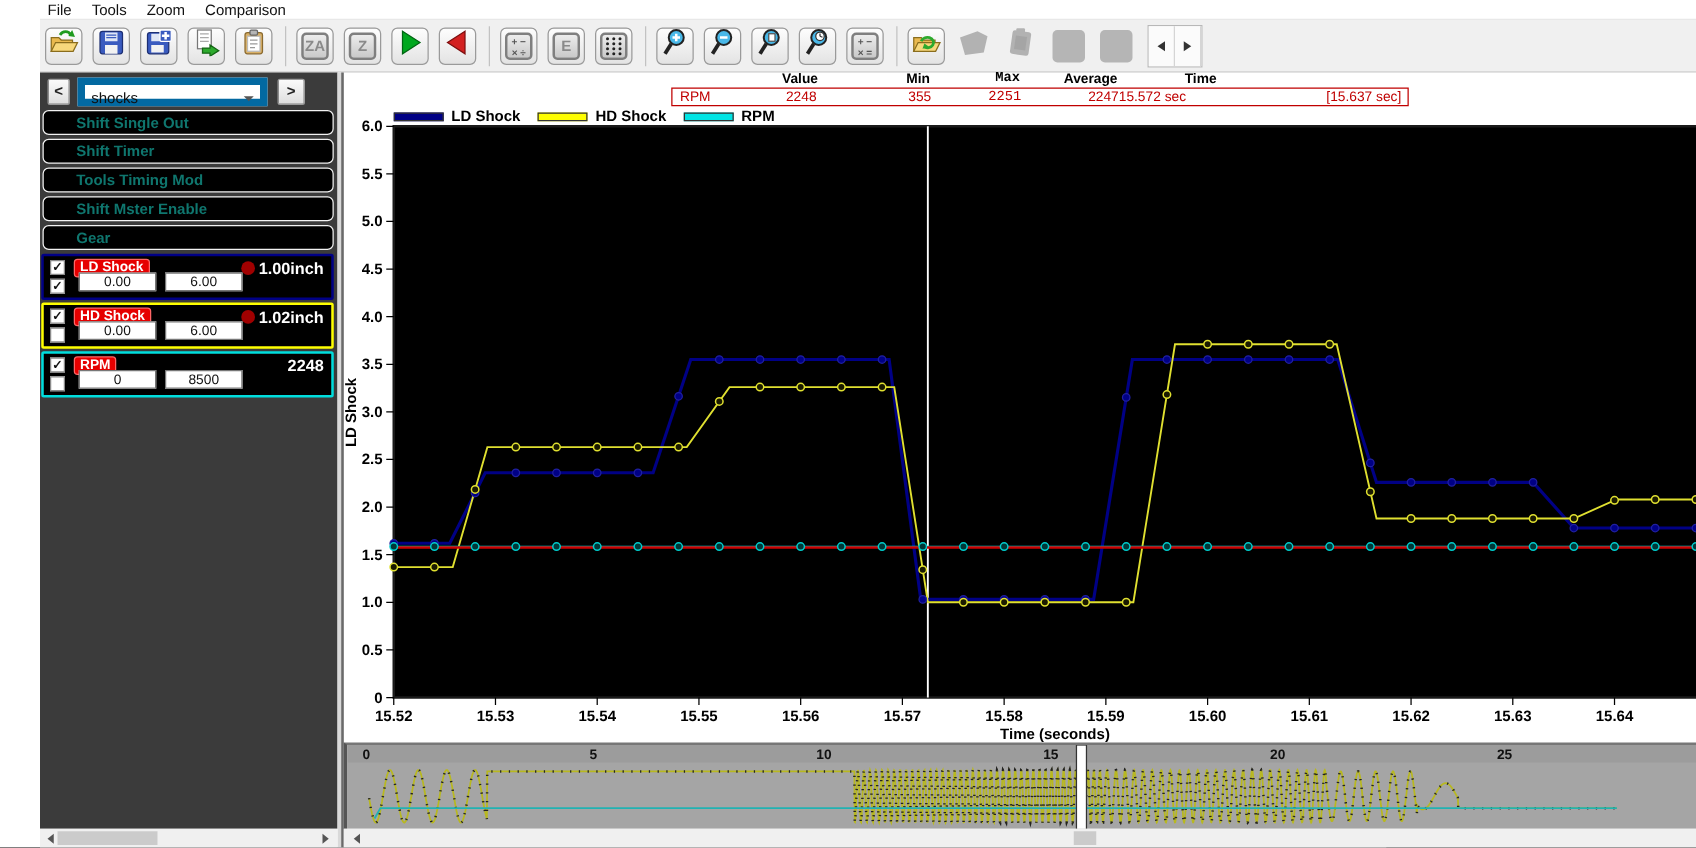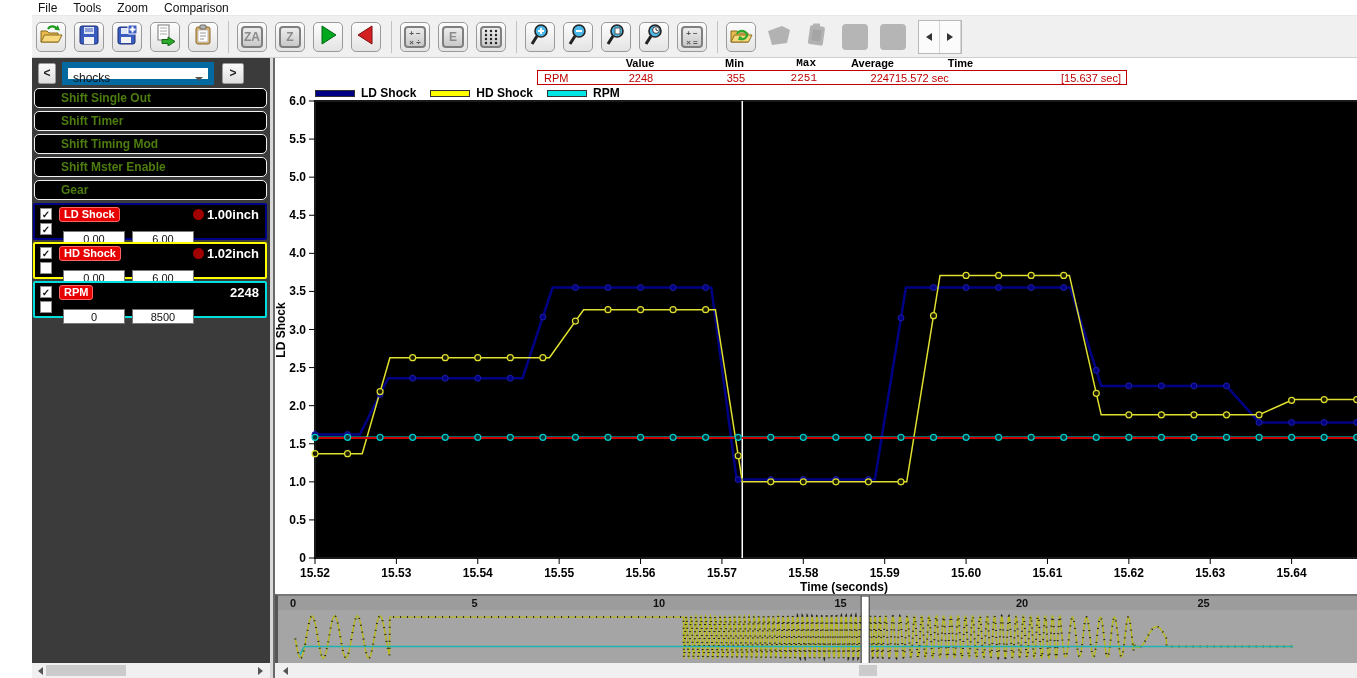--- a/index.html
+++ b/index.html
@@ -24,28 +24,28 @@
   .tri-l { width:0; height:0; border-style:solid; border-width:4px 6px 4px 0; border-color:transparent #333 transparent transparent; }
   .tri-r { width:0; height:0; border-style:solid; border-width:4px 0 4px 6px; border-color:transparent transparent transparent #333; }
 
   
   #sidebar { position:absolute; left:0; top:58px; width:238px; height:605px; background:#3b3b3b; }
   #sidebar-divider { position:absolute; left:238px; top:58px; width:5px; height:620px; background:#d9d9d9; border-right:2px solid #6a6a6a; }
   #chan-nav { position:absolute; left:0; top:4px; width:238px; height:24px; }
   .chan-nav-btn { position:absolute; top:1px; width:18px; height:21px; background:linear-gradient(#fafafa,#dedede); border:1px solid #9a9a9a; color:#222; font-weight:bold; font-size:12px; text-align:center; line-height:19px; border-radius:2px; }
   #chan-select { position:absolute; left:30px; top:0; width:152px; height:23px; background:#fff; border:6px solid #0369a1; font-size:12px; color:#111; line-height:21px; padding-left:5px; }
   #chan-select .sel-arrow { position:absolute; right:5px; top:9px; width:0; height:0; border:4px solid transparent; border-top-color:#555; }
-  .side-btn { position:absolute; left:2px; width:233px; height:20px; background:#000; border:1px solid #f2f2f2; border-radius:5px; color:#4d7c0f; font-weight:bold; font-size:12px; line-height:18px; padding-left:26px; }
+  .side-btn { position:absolute; left:2px; width:233px; height:20px; background:#000; border:1px solid #f2f2f2; border-radius:5px; color:#0f766e; font-weight:bold; font-size:12px; line-height:18px; padding-left:26px; }
   .chan-panel { position:absolute; left:1px; width:234px; height:37px; background:#000; border:2px solid #888; border-radius:2px; }
   .cb { position:absolute; left:5px; width:12px; height:12px; background:#fff; border:1px solid #8a8a8a; font-size:10px; line-height:11px; text-align:center; color:#111; font-weight:bold; }
   .cb.top { top:3px; } .cb.bottom { top:18px; }
   .chan-badge { position:absolute; left:24px; top:2px; background:#e60000; border:1px solid #ff6666; border-radius:3px; color:#fff; font-weight:bold; font-size:11px; line-height:12px; padding:0 4px 1px 4px; }
   .chan-value { position:absolute; right:6px; top:2px; color:#fff; font-weight:bold; font-size:13px; display:flex; align-items:center; gap:3px; }
   .dot { width:11px; height:11px; border-radius:50%; background:#a00000; }
-  .chan-input { position:absolute; top:26px; width:62px; height:15px; background:#fff; border:1px solid #777; font-size:11px; text-align:center; color:#111; font-family:"Liberation Sans",sans-serif; }
+  .chan-input { position:absolute; top:13px; width:62px; height:15px; background:#fff; border:1px solid #777; font-size:11px; text-align:center; color:#111; font-family:"Liberation Sans",sans-serif; }
   .chan-input.i1 { left:28px; } .chan-input.i2 { left:97px; }
 
   
   #stats-headers { position:absolute; left:505px; top:57px; width:587px; height:13px; display:flex; font-size:11px; font-weight:bold; color:#000; }
   #stats-row { position:absolute; left:505px; top:70px; width:590px; height:15px; border:1px solid #c00000; display:flex; font-size:11px; color:#c00000; align-items:center; }
   .sc1{width:55px;padding-left:6px;} .sc2{width:96px;text-align:center;} .sc3{width:56px;text-align:right;}
   .sc4{width:72px;text-align:right;font-family:Liberation Mono, monospace;} .sc5{width:78px;text-align:right;} .sc6{width:133px;text-align:left;} .sc7{width:93px;text-align:right;}
   .sc6.hdr{text-align:center;}
 
   
@@ -252,21 +252,21 @@
     <div id="chan-nav">
       <div class="chan-nav-btn" style="left:6px">&lt;</div>
       <div id="chan-select">
         <span>shocks</span>
         <span class="sel-arrow"></span>
       </div>
       <div class="chan-nav-btn" style="left:190px; width:22px;">&gt;</div>
     </div>
     <div class="side-btn" style="top:30px">Shift Single Out</div>
     <div class="side-btn" style="top:53px">Shift Timer</div>
-    <div class="side-btn" style="top:76px">Shift Timing Mod</div>
+    <div class="side-btn" style="top:76px">Tools Timing Mod</div>
     <div class="side-btn" style="top:99px">Shift Mster Enable</div>
     <div class="side-btn" style="top:122px">Gear</div>
 
     <div class="chan-panel" style="top: 145px; border-color: rgb(0, 0, 133);">
       <div class="cb top">✓</div>
       <div class="cb bottom">✓</div>
       <div class="chan-badge">LD Shock</div>
       <div class="chan-value">
           <span class="dot"></span>
           <span>1.00inch</span>

